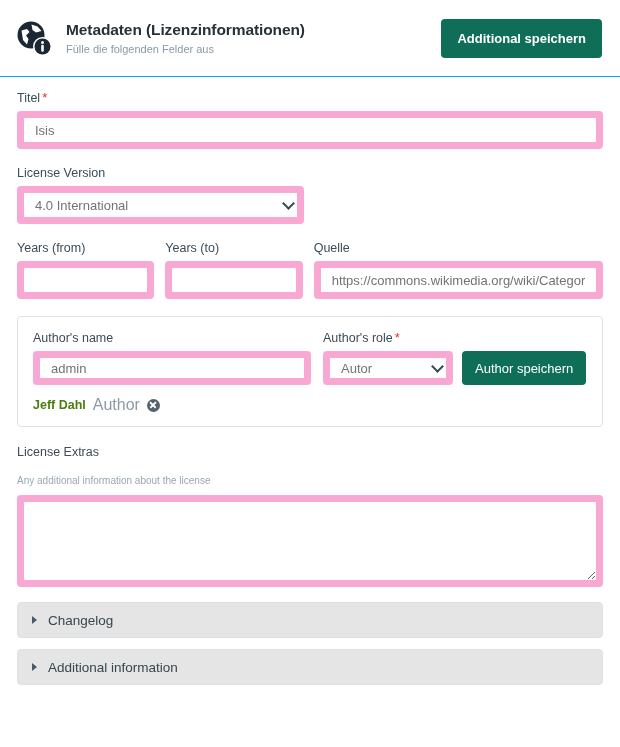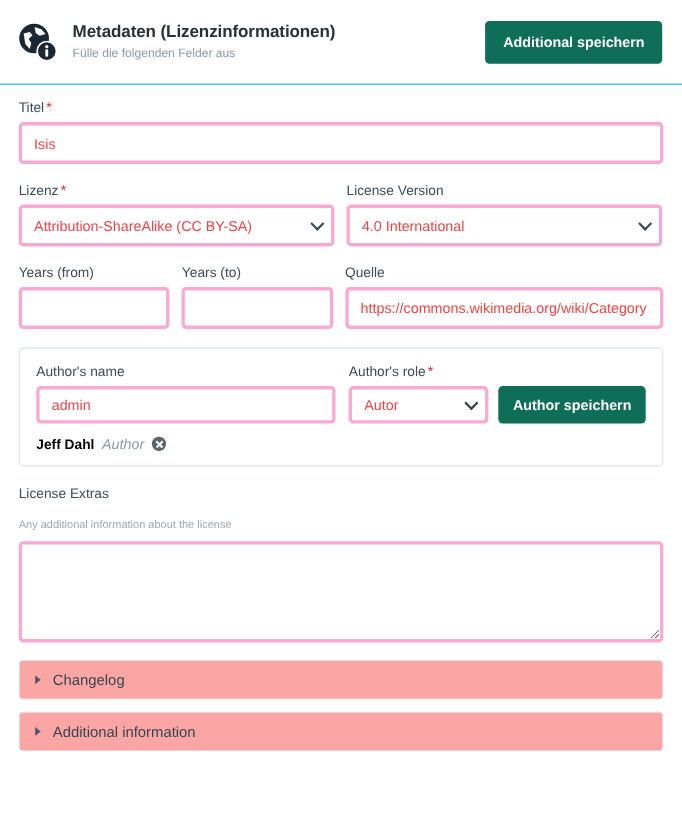--- a/index.html
+++ b/index.html
@@ -61,26 +61,26 @@
     font-size: 12.5px;
     color: #3c4c58;
     margin-bottom: 6px;
     display: block;
   }
   .req { color: #e03030; font-size: 13px; padding-left: 2px; vertical-align: top; line-height: 1; }
 
   .ctl {
     width: 100%;
     height: 38px;
-    border: 3px solid #f9a8d4;
+    border: 7px solid #f9a8d4;
     border-radius: 4px;
     background: #ffffff;
     font-family: "Liberation Sans", sans-serif;
     font-size: 13px;
-    color: #ef4444;
+    color: #737373;
     padding: 0 11px;
     outline: none;
   }
   .ctl::placeholder { color: #a6b3bd; }
 
   .select-wrap { position: relative; }
   .select-wrap .ctl { padding-right: 30px; appearance: none; -webkit-appearance: none; cursor: pointer; }
   .chev {
     position: absolute;
     right: 11px; top: 50%;
@@ -103,34 +103,34 @@
     margin-bottom: 18px;
   }
   .author-grid { display: flex; align-items: flex-end; }
   .btn-author {
     background: #0f6e58;
     color: #fff;
     border: none;
     border-radius: 4px;
     font-family: "Liberation Sans", sans-serif;
     font-size: 13px;
-    font-weight: bold;
+    font-weight: normal;
     height: 34px;
     padding: 0 13px;
     cursor: pointer;
     white-space: nowrap;
   }
   .author-chip {
     margin-top: 11px;
     display: flex;
     align-items: center;
     font-size: 12.5px;
   }
-  .chip-name { font-weight: bold; color: #000000; }
-  .chip-role { font-style: italic; color: #8a9aa6; margin-left: 7px; font-size: 13px; }
+  .chip-name { font-weight: bold; color: #4d7c0f; }
+  .chip-role { color: #8a9aa6; margin-left: 7px; font-size: 16px; }
   .chip-remove {
     margin-left: 7px;
     width: 13px; height: 13px;
     border-radius: 50%;
     background: #55636d;
     position: relative;
     cursor: pointer;
     flex: 0 0 13px;
   }
   .chip-remove::before, .chip-remove::after {
@@ -147,21 +147,21 @@
   .hint { font-size: 10px; color: #9aa8b2; margin: 2px 0 9px 0; }
   textarea.ctl {
     height: 92px;
     padding: 9px 11px;
     resize: vertical;
     line-height: 1.4;
   }
 
   
   .accordion {
-    background: #fca5a5;
+    background: #e5e5e5;
     border: 1px solid #dbe2e8;
     border-radius: 4px;
     height: 36px;
     display: flex;
     align-items: center;
     padding: 0 14px;
     margin-top: 11px;
     cursor: pointer;
   }
   .tri {
@@ -199,31 +199,20 @@
 <div class="form-body">
 
   <div class="mb18">
     <label class="field-label">
       <span>Titel</span><span class="req">*</span>
     </label>
     <input class="ctl" type="text" value="Isis" style="">
   </div>
 
   <div class="row mb18">
-    <div style="width:287px; margin-right:11px;">
-      <label class="field-label">
-        <span>Lizenz</span><span class="req">*</span>
-      </label>
-      <div class="select-wrap">
-        <select class="ctl">
-          <option>Attribution-ShareAlike (CC BY-SA)</option>
-        </select>
-        <span class="chev"></span>
-      </div>
-    </div>
     <div style="width:287px;">
       <label class="field-label">License Version</label>
       <div class="select-wrap">
         <select class="ctl">
           <option>4.0 International</option>
         </select>
         <span class="chev"></span>
       </div>
     </div>
   </div>

